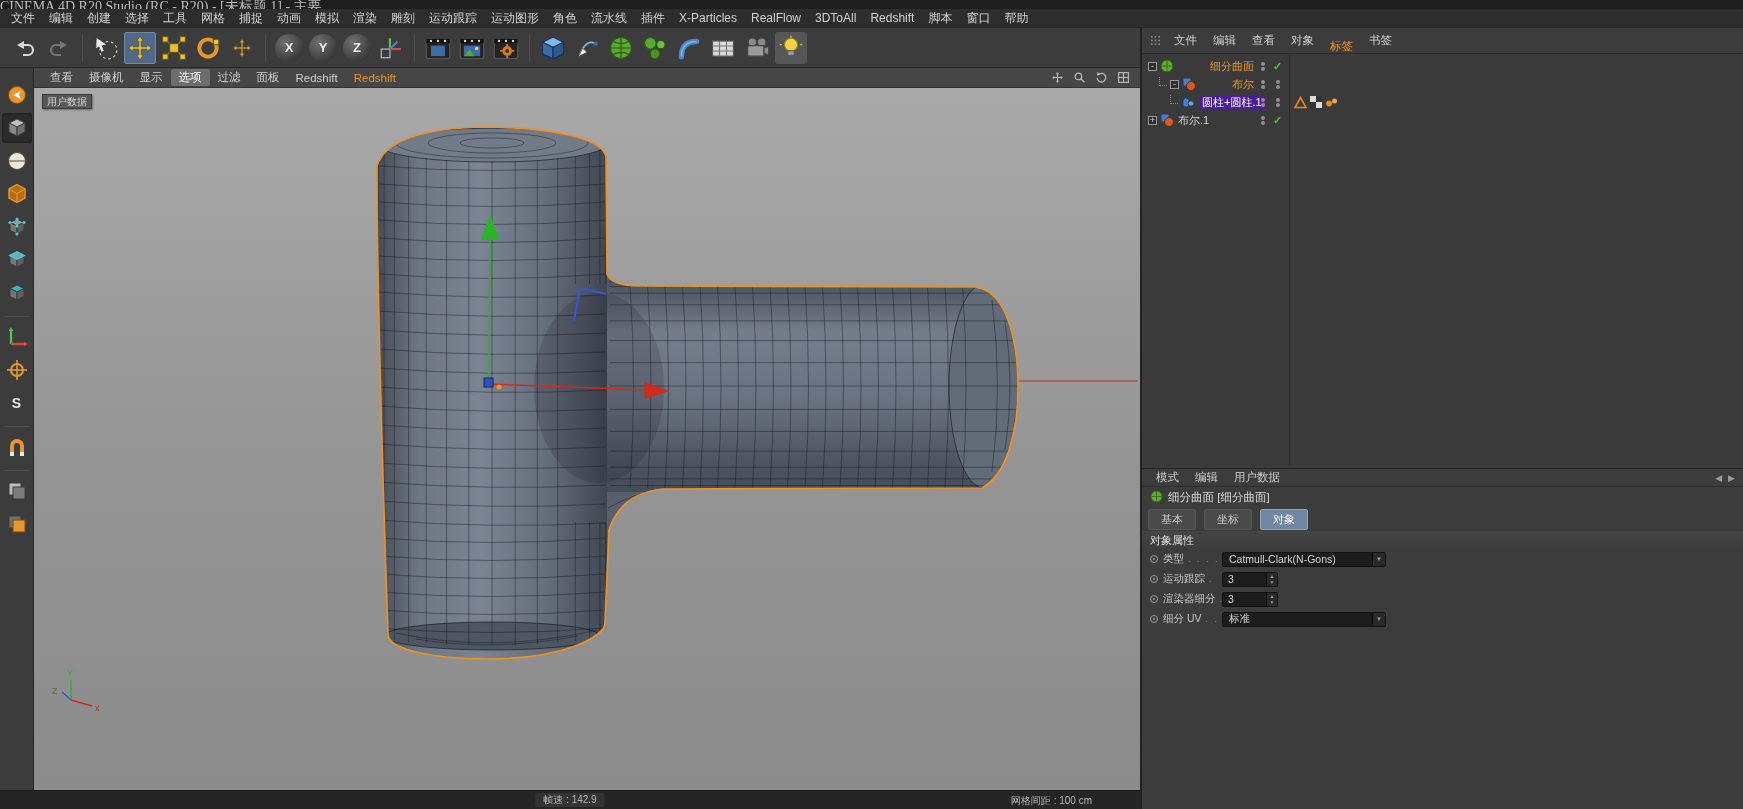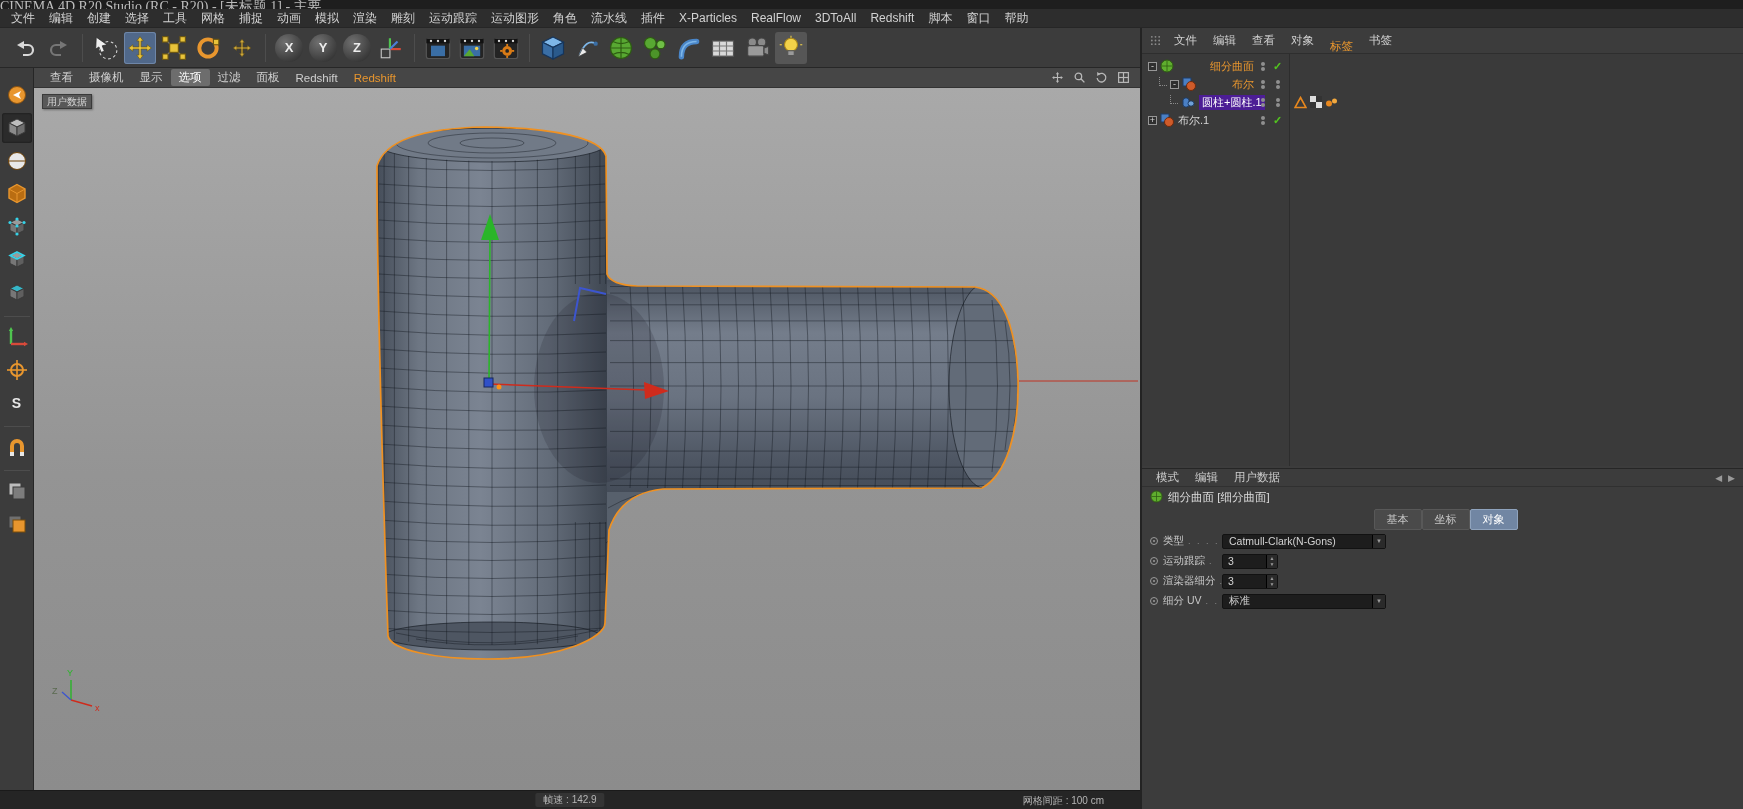--- a/index.html
+++ b/index.html
@@ -61,40 +61,40 @@
   .vdot{width:4px;height:4px;border-radius:50%;background:#8f8f8f;}
   .o-check{position:absolute;left:131px;color:#52c41f;font-size:11px;font-weight:bold;}
   .o-tags{position:absolute;left:152px;display:flex;gap:3px;align-items:center;}
 
   
   #am{position:absolute;left:0;top:440px;width:601px;bottom:0;background:#3c3c3c;border-top:1px solid #262626;}
   #am-menu{height:18px;display:flex;align-items:center;background:#3c3c3c;border-bottom:1px solid #303030;padding-left:6px;}
   .am-item{padding:15px 8px;font-size:11.5px;color:#cfcfcf;text-align:center;}
   #am-nav{margin-left:auto;margin-right:8px;display:flex;gap:6px;color:#9a9a9a;font-size:9px;}
   #am-title{height:20px;display:flex;align-items:center;padding-left:8px;gap:5px;font-size:11.5px;color:#dcdcdc;}
-  #am-tabs{height:24px;display:flex;align-items:center;padding-left:6px;gap:0;justify-content:center;}
+  #am-tabs{height:24px;display:flex;align-items:center;padding-left:6px;gap:8px;}
   .am-tab{padding:2px 12px;font-size:11px;background:#4a4a4a;border:1px solid #585858;border-radius:2px;color:#c6c6c6;}
   .am-tab.active{background:#7186a3;border-color:#8fa3bd;color:#ffffff;}
   #am-section{height:18px;line-height:18px;padding-left:8px;font-size:11px;color:#e0e0e0;background:linear-gradient(#454545,#3c3c3c);}
   .prop{position:relative;height:20px;display:flex;align-items:center;padding-left:8px;font-size:10.5px;color:#c8c8c8;}
   .keycircle{width:8px;height:8px;border:1px solid #9a9a9a;border-radius:50%;position:relative;flex:0 0 auto;margin-right:5px;}
   .keycircle::after{content:"";position:absolute;left:2px;top:2px;width:2px;height:2px;border-radius:50%;background:#9a9a9a;}
   .prop .leader{color:#8a8a8a;margin-left:4px;font-size:9px;letter-spacing:2px;}
   .prop-ctl{position:absolute;left:80px;height:15px;background:#1d1d1d;border:1px solid #121212;border-radius:2px;display:flex;align-items:center;color:#d2d2d2;font-size:10.5px;}
   .dd{width:164px;}
   .dd .dd-val{flex:1;padding-left:6px;white-space:nowrap;overflow:hidden;}
   .dd .dd-btn{width:13px;height:100%;display:flex;align-items:center;justify-content:center;font-size:6px;color:#9a9a9a;border-left:1px solid #000;background:#2a2a2a;}
   .st{width:56px;}
   .st .st-val{flex:1;padding-left:5px;}
   .st .st-arrows{width:11px;height:100%;display:flex;flex-direction:column;align-items:center;justify-content:center;border-left:1px solid #000;background:#2a2a2a;color:#9a9a9a;font-size:5px;line-height:6px;}
 
   
   #statusbar{position:absolute;left:0;top:790px;width:1140px;height:19px;background:#252525;border-top:1px solid #1a1a1a;}
   #sb-fps{position:absolute;left:50%;transform:translateX(-50%);top:2px;font-size:10px;color:#b5b5b5;background:#343434;padding:0 8px;line-height:14px;border-radius:2px;}
-  #sb-grid{position:absolute;right:36px;top:3px;font-size:10px;color:#b5b5b5;}
+  #sb-grid{position:absolute;right:48px;top:3px;font-size:10px;color:#b5b5b5;}
 </style>
 </head>
 <body>
 
 <div id="titlebar">
   <span>CINEMA 4D R20 Studio (RC - R20) - [未标题 1] - 主要</span>
 </div>
 
 <div id="menubar">
     <span class="mb-item">文件</span>
@@ -619,20 +619,21 @@
             <circle cx="7" cy="7" r="6" fill="#5fae2e" stroke="#2e5c12"></circle>
             <path d="M1.5 7 H12.5 M7 1.5 V12.5" stroke="#2e5c12" stroke-width="0.8" fill="none"></path>
           </svg></span>
       <span>细分曲面 [细分曲面]</span>
     </div>
     <div id="am-tabs">
         <span class="am-tab">基本</span>
         <span class="am-tab">坐标</span>
         <span class="am-tab active">对象</span>
       </div>
+    <div id="am-section">对象属性</div>
     <div id="am-props">
         <div class="prop">
           <span class="keycircle"></span>
           <span>类型</span>
           <span class="leader">. . . . .</span>
           <span class="prop-ctl dd">
             <span class="dd-val">Catmull-Clark(N-Gons)</span>
             <span class="dd-btn">▼</span>
           </span>
         </div>

